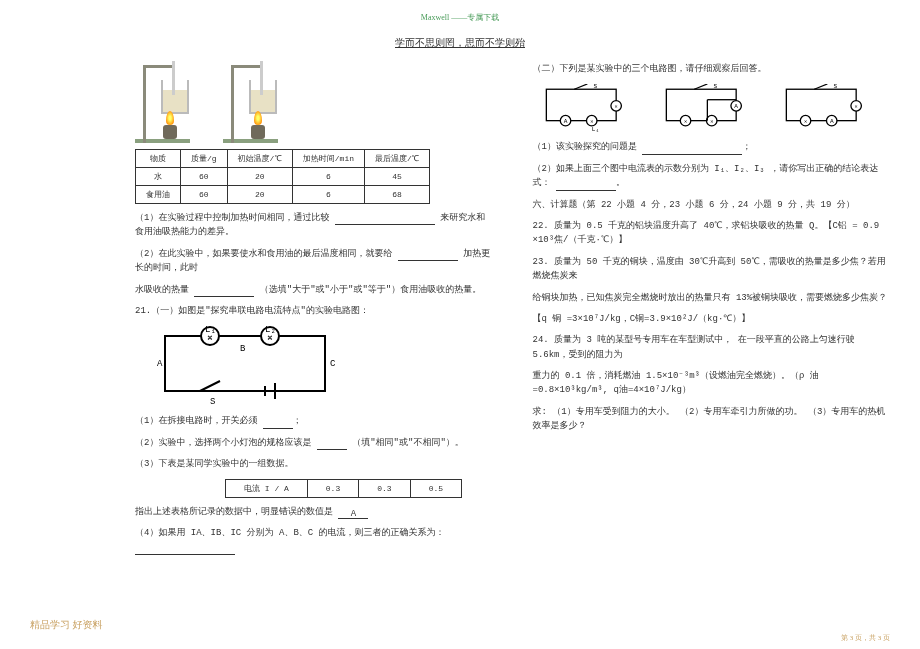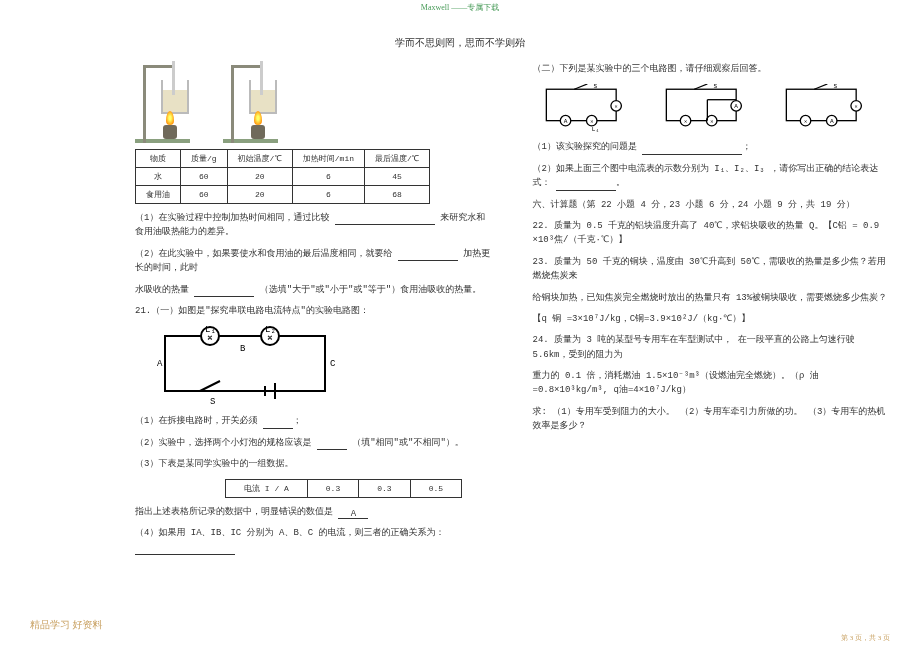--- a/index.html
+++ b/index.html
@@ -7,32 +7,33 @@
       font-family: "SimSun", "宋体", serif;
       font-size: 9px;
       background: #fff;
       width: 920px;
       height: 649px;
       position: relative;
       color: #333;
     }
     .watermark-top {
       position: absolute;
-      top: 2px;
+      top: 12px;
       left: 50%;
       transform: translateX(-50%);
       font-size: 8px;
       color: #4a9c5a;
     }
     .header-title {
       position: absolute;
       top: 36px;
       left: 50%;
       transform: translateX(-50%);
       font-size: 10px;
+      text-decoration: underline;
     }
     .page-container {
       position: absolute;
       top: 55px;
       left: 0;
       right: 0;
       bottom: 0;
       display: flex;
     }
     .col {

